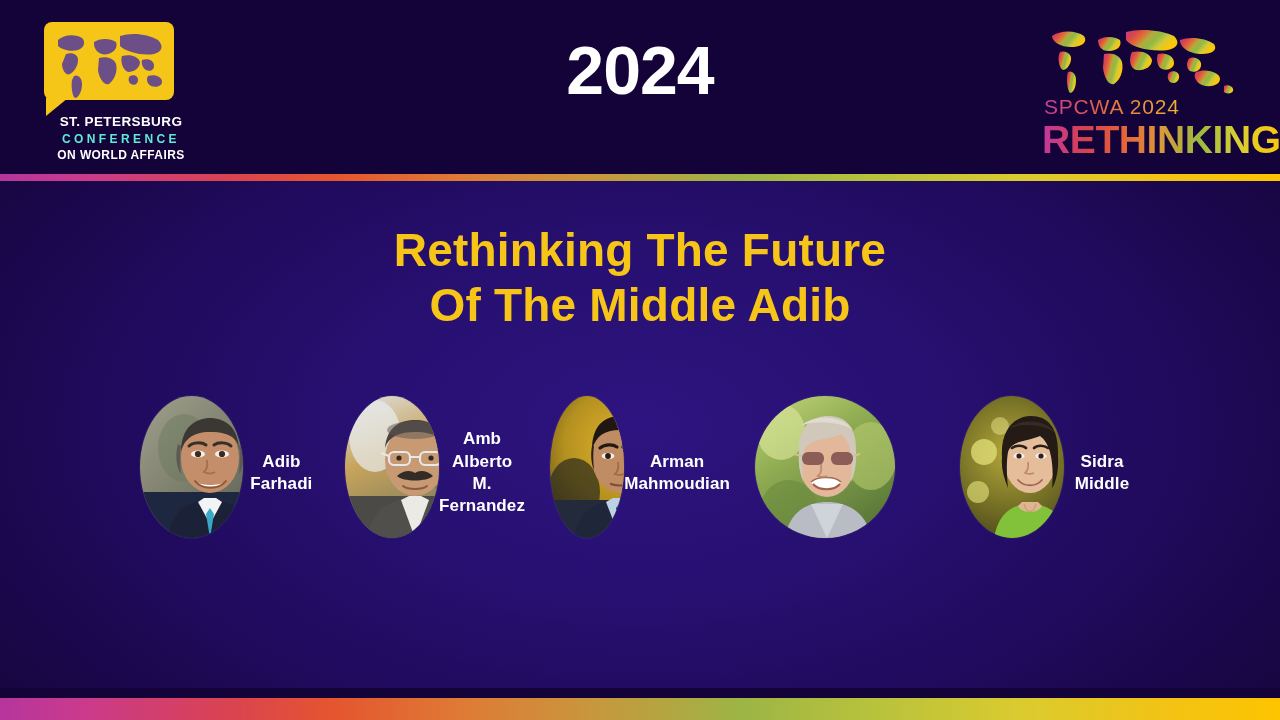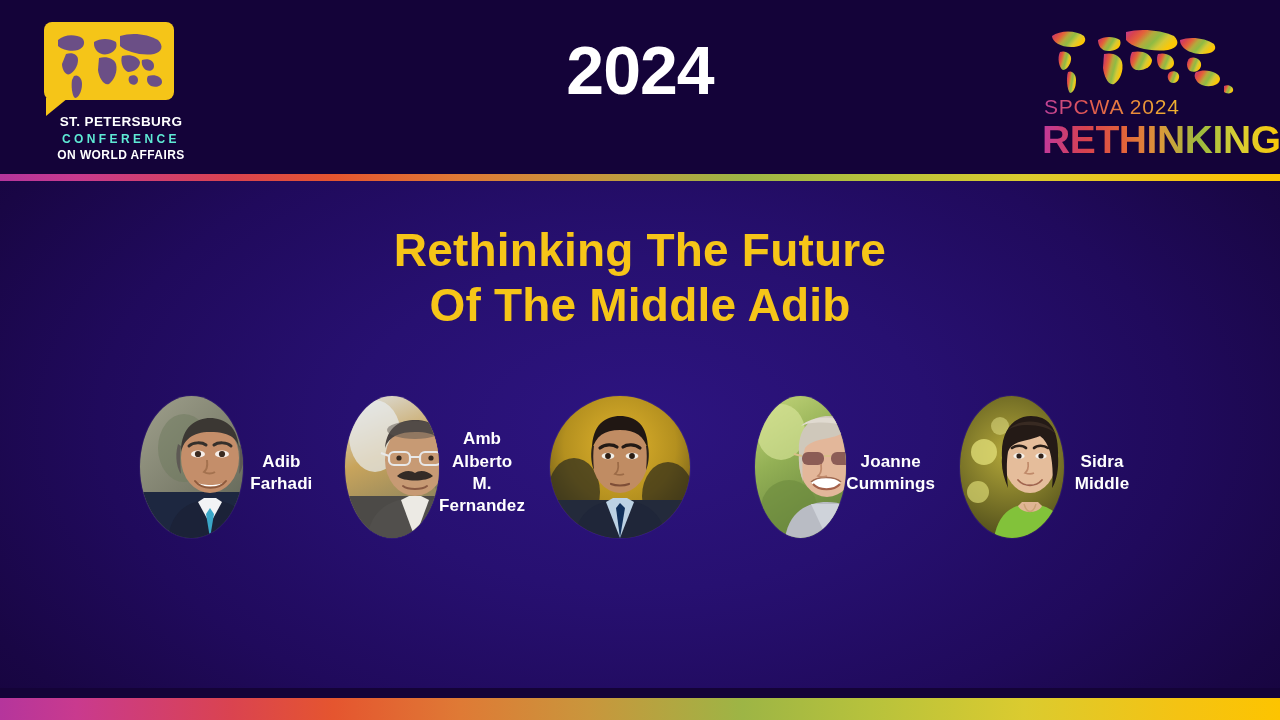--- a/index.html
+++ b/index.html
@@ -239,20 +239,22 @@
             <path d="M50 52 C55 48 63 48 67 51" stroke="#231a15" stroke-width="3.2" fill="none" stroke-linecap="round"></path>
             <path d="M73 51 C77 48 85 48 90 52" stroke="#231a15" stroke-width="3.2" fill="none" stroke-linecap="round"></path>
             <ellipse cx="58" cy="60" rx="6.4" ry="3.3" fill="#f2efe8"></ellipse>
             <ellipse cx="82" cy="60" rx="6.4" ry="3.3" fill="#f2efe8"></ellipse>
             <circle cx="58" cy="60" r="2.9" fill="#2b1d14"></circle>
             <circle cx="82" cy="60" r="2.9" fill="#2b1d14"></circle>
             <path d="M68 66 C69 74 67 76 65 78 C68 79 72 79 74 78" stroke="#9c6b47" stroke-width="1.8" fill="none"></path>
             <path d="M61 88 C66 90 74 90 79 88" stroke="#7e4e37" stroke-width="2.2" fill="none" stroke-linecap="round"></path>
           </svg>
         </div>
+        <div class="speaker-name">Arman
+Mahmoudian</div>
       </div>
 
       <div class="speaker">
         <div class="avatar">
           <svg viewBox="0 0 140 142" xmlns="http://www.w3.org/2000/svg">
             <defs>
               <linearGradient id="bg4" x1="0" y1="0" x2="0.6" y2="1">
                 <stop offset="0" stop-color="#c6d77c"></stop>
                   <stop offset="0.4" stop-color="#93b055"></stop>
                   <stop offset="1" stop-color="#5c7a38"></stop>
@@ -271,22 +273,20 @@
             <rect x="76" y="56" width="22" height="13" rx="6" fill="#7c4d4a" opacity="0.85"></rect>
             <path d="M69 60 L76 60" stroke="#d9c08a" stroke-width="2"></path>
             <path d="M47 60 L39 58" stroke="#d9c08a" stroke-width="2"></path>
             <path d="M98 60 L105 58" stroke="#d9c08a" stroke-width="2"></path>
             <path d="M56 86 C62 80 80 80 86 86 C80 96 62 96 56 86 Z" fill="#ffffff"></path>
             <path d="M56 86 C62 80 80 80 86 86" stroke="#a06a52" stroke-width="1.6" fill="none"></path>
             <path d="M58 88 C64 95 79 95 85 88" stroke="#a4614a" stroke-width="2" fill="none"></path>
             <path d="M66 68 C67 76 65 78 63 80 C66 81 70 81 72 80" stroke="#c08a6c" stroke-width="1.8" fill="none"></path>
           </svg>
         </div>
-        <div class="speaker-name">Joanne
-Cummings</div>
       </div>
 
       <div class="speaker">
         <div class="avatar">
           <svg viewBox="0 0 140 142" xmlns="http://www.w3.org/2000/svg">
             <defs>
               <radialGradient id="bg5" cx="0.35" cy="0.4" r="0.85">
                 <stop offset="0" stop-color="#b4a83a"></stop>
                   <stop offset="0.5" stop-color="#6f6a24"></stop>
                   <stop offset="1" stop-color="#2b2a12"></stop>

